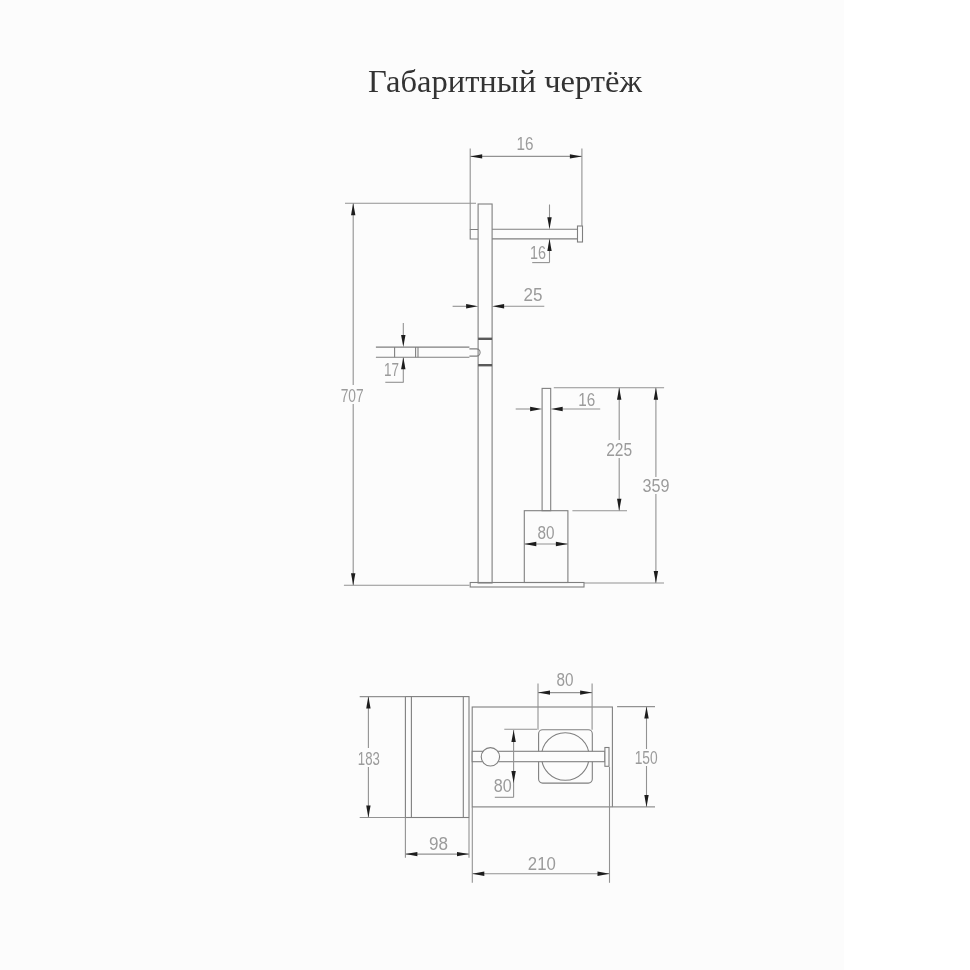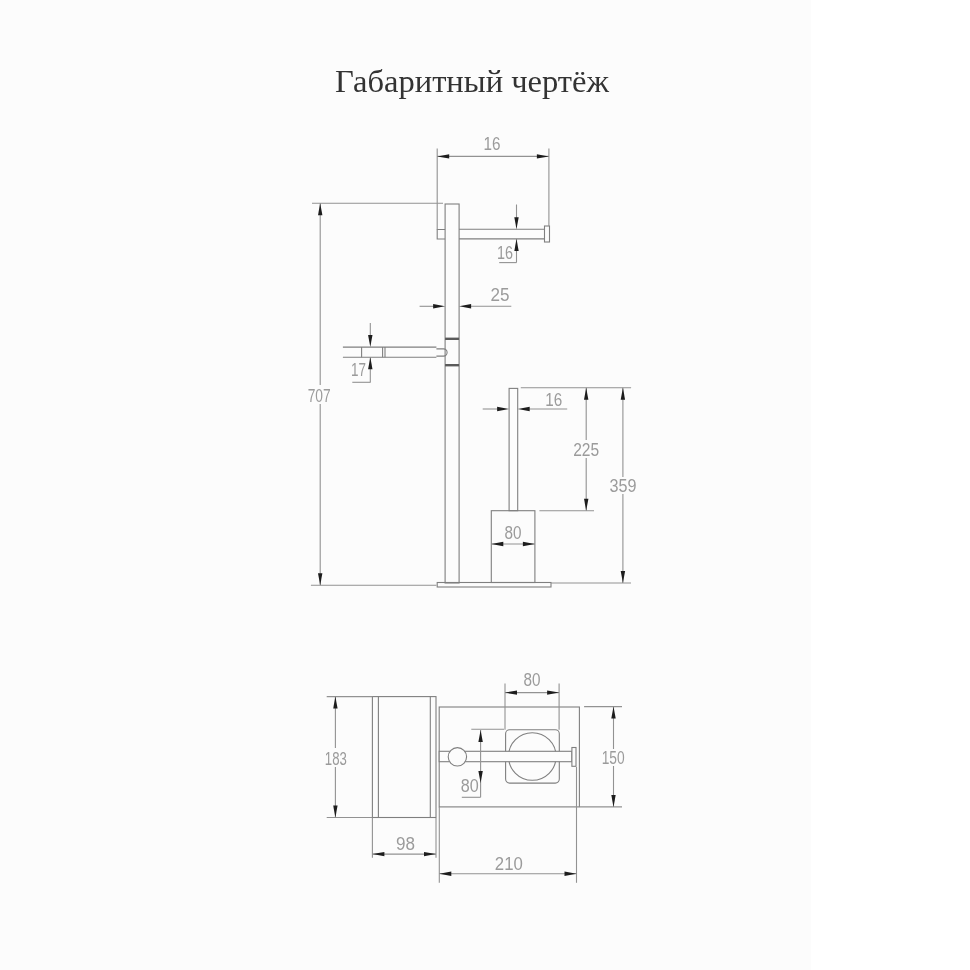--- a/index.html
+++ b/index.html
@@ -1,17 +1,17 @@
 <!DOCTYPE html>
 <html><head>
 <meta charset="utf-8">
 <style>
 html,body{margin:0;padding:0;}
 body{background:#ffffff;}
-.page{position:relative;width:811px;height:970px;background:#fcfcfc;overflow:hidden;}
+.page{position:relative;width:811px;height:970px;background:#fcfcfc;overflow:hidden;padding-left:33px;}
 text{font-family:"Liberation Sans",sans-serif;fill:#9b9b9b;font-size:18px;}
 .ttl{font-family:"Liberation Serif",serif;fill:#333333;font-size:31px;}
 </style>
 </head>
 <body>
 <div class="page">
 <svg width="970" height="970" viewBox="0 0 970 970">
 <g fill="none" stroke="#7f7f7f" stroke-width="1.1">
 
 <text class="ttl" x="472" y="92" text-anchor="middle" lengthAdjust="spacingAndGlyphs" textLength="274" stroke="none">Габаритный чертёж</text>

